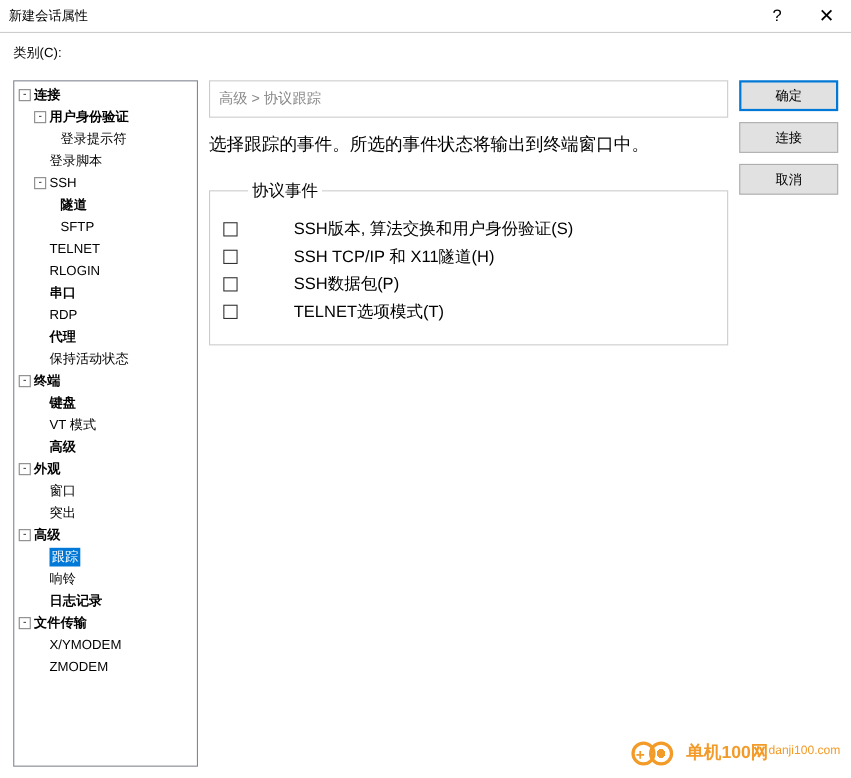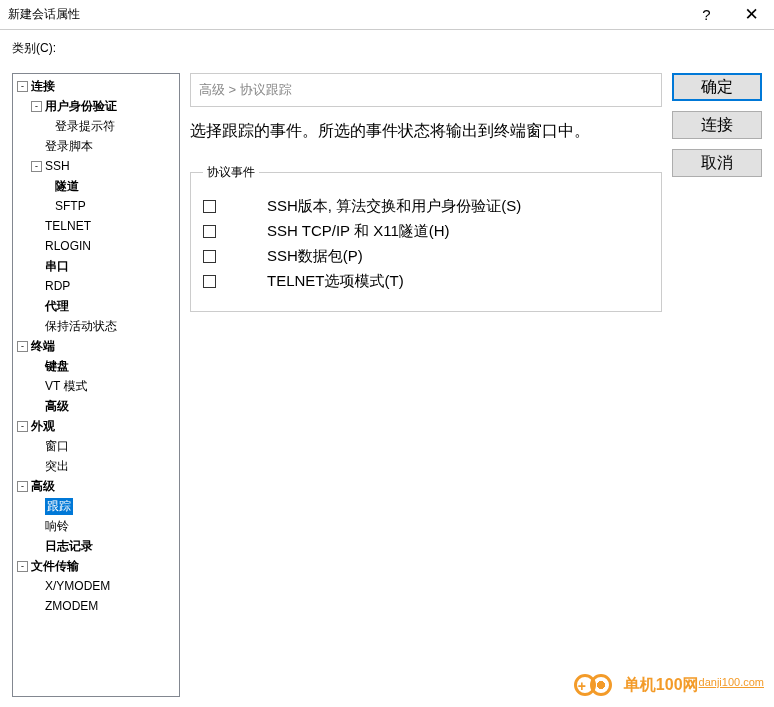--- a/index.html
+++ b/index.html
@@ -18,35 +18,35 @@
 .node { display: flex; align-items: center; height: 20px; padding-right: 4px; cursor: default; white-space: nowrap; }
 .node .tgl { width: 11px; height: 11px; border: 1px solid #888; display: flex; align-items: center; justify-content: center; font-size: 9px; line-height: 1; margin-right: 3px; background: #fff; font-family: monospace; }
 .node .spacer { display: inline-block; }
 .node.bold .lbl { font-weight: bold; }
 .node.selected .lbl { background: #0078d7; color: #fff; padding: 0 2px; }
 .right-col { flex: 1; display: flex; gap: 10px; }
 .settings { flex: 1; }
 .breadcrumb { border: 1px solid #ccc; padding: 7px 8px; color: #888; margin-bottom: 14px; font-size: 13px; }
 .desc { margin-bottom: 22px; font-size: 16px; }
 fieldset { border: 1px solid #ccc; padding: 10px 12px 14px; }
-fieldset legend { padding: 0 4px; font-size: 12px; }
+fieldset legend { padding: 0 4px; font-size: 15px; margin-left: 22px; }
 .chk-row { display: flex; align-items: center; margin: 6px 0; font-size: 15px; gap: 45px; }
 .chk-row .box { width: 13px; height: 13px; border: 1px solid #333; margin-right: 6px; background: #fff; }
 .btn-col { width: 90px; display: flex; flex-direction: column; gap: 10px; }
-.btn { height: 28px; border: 1px solid #adadad; background: #e1e1e1; display: flex; align-items: center; justify-content: center; font-size: 16px; }
+.btn { height: 28px; border: 1px solid #adadad; background: #e1e1e1; display: flex; align-items: center; justify-content: center; font-size: 12px; }
 .btn.primary { border: 2px solid #0078d7; background: #e1e1e1; }
 .watermark { position: absolute; right: 10px; bottom: 8px; display: flex; align-items: center; gap: 6px; }
 .wm-icon { width: 44px; height: 28px; position: relative; }
 .wm-icon .circ { position: absolute; width: 22px; height: 22px; border: 3px solid #f39b29; border-radius: 50%; top: 3px; }
 .wm-icon .c1 { left: 0; }
 .wm-icon .c2 { left: 16px; background: radial-gradient(circle at center, #f39b29 4px, transparent 4px); }
 .wm-icon .plus { position: absolute; left: 4px; top: 7px; font-weight: bold; color: #f39b29; font-size: 14px; }
 .wm-text { display: flex; line-height: 1.1; }
 .wm-text .t1 { color: #f39b29; font-size: 16px; font-weight: bold; }
-.wm-text .t2 { color: #f39b29; font-size: 11px; text-decoration: underline; }
+.wm-text .t2 { color: #f39b29; font-size: 11px; }
 </style>
 </head>
 <body>
 
 <div class="titlebar">
   <span class="title">新建会话属性</span>
   <div class="ctrl help">?</div>
   <div class="ctrl close">✕</div>
 </div>
 

